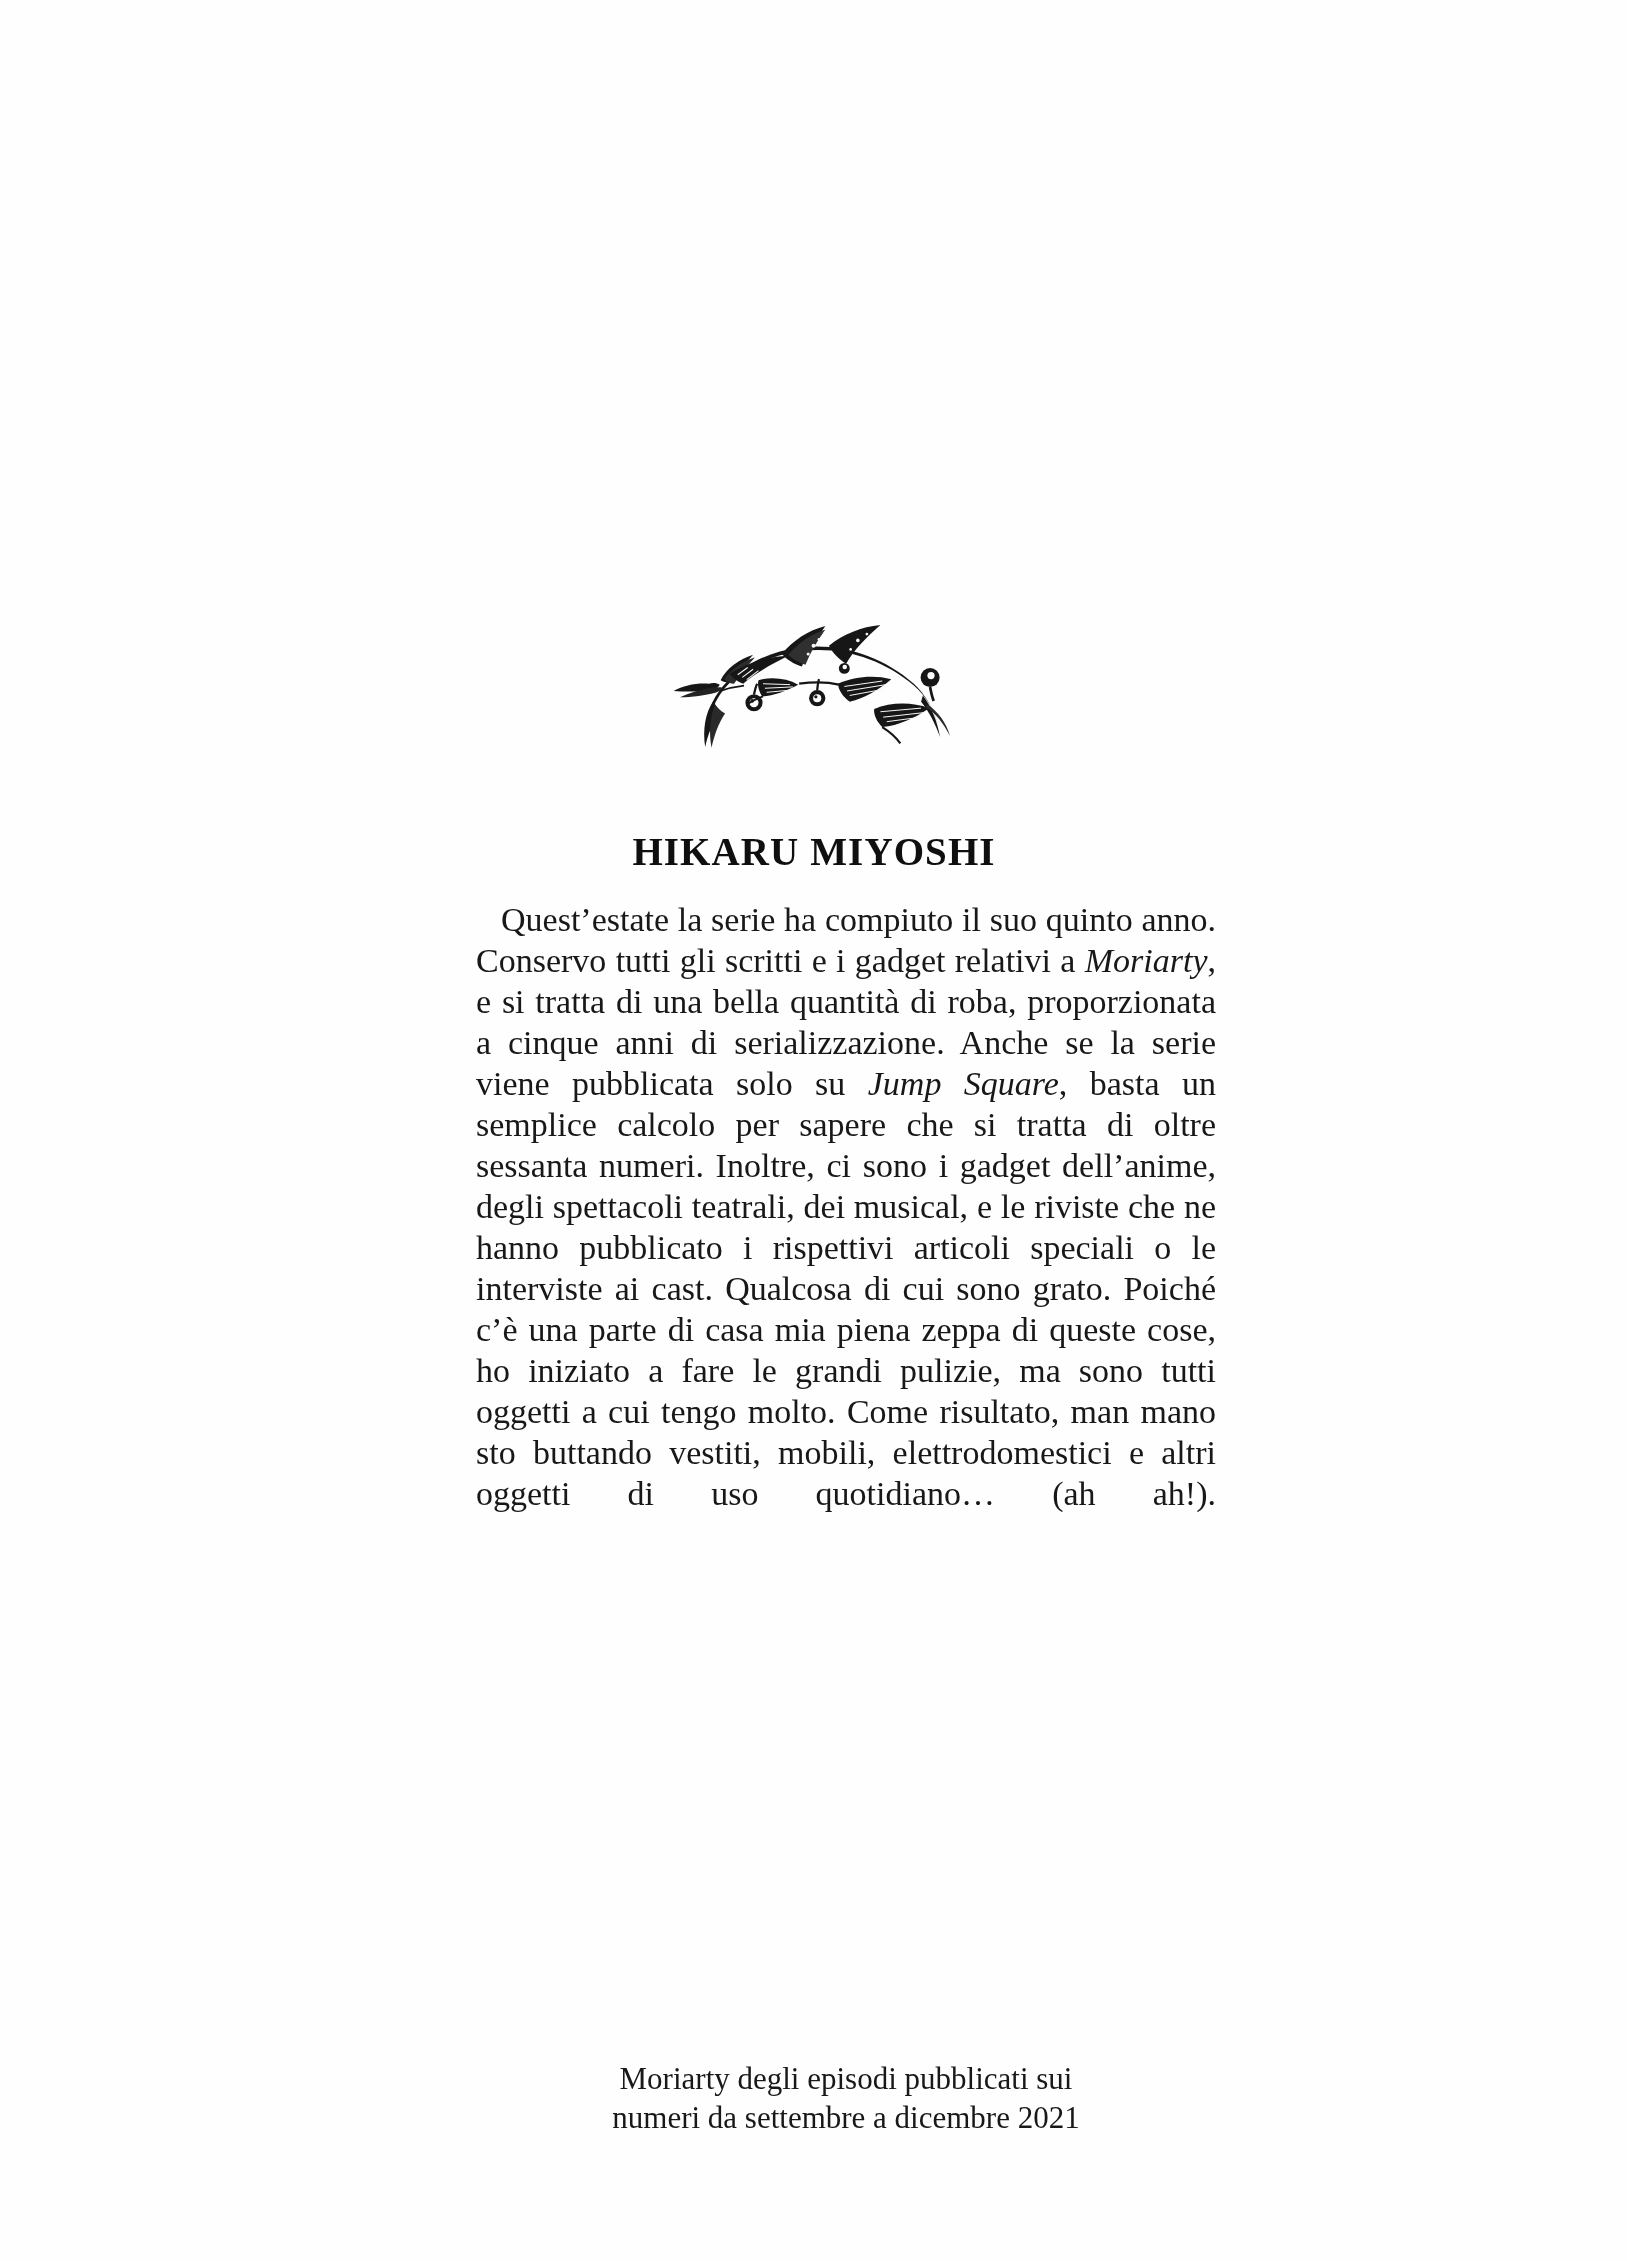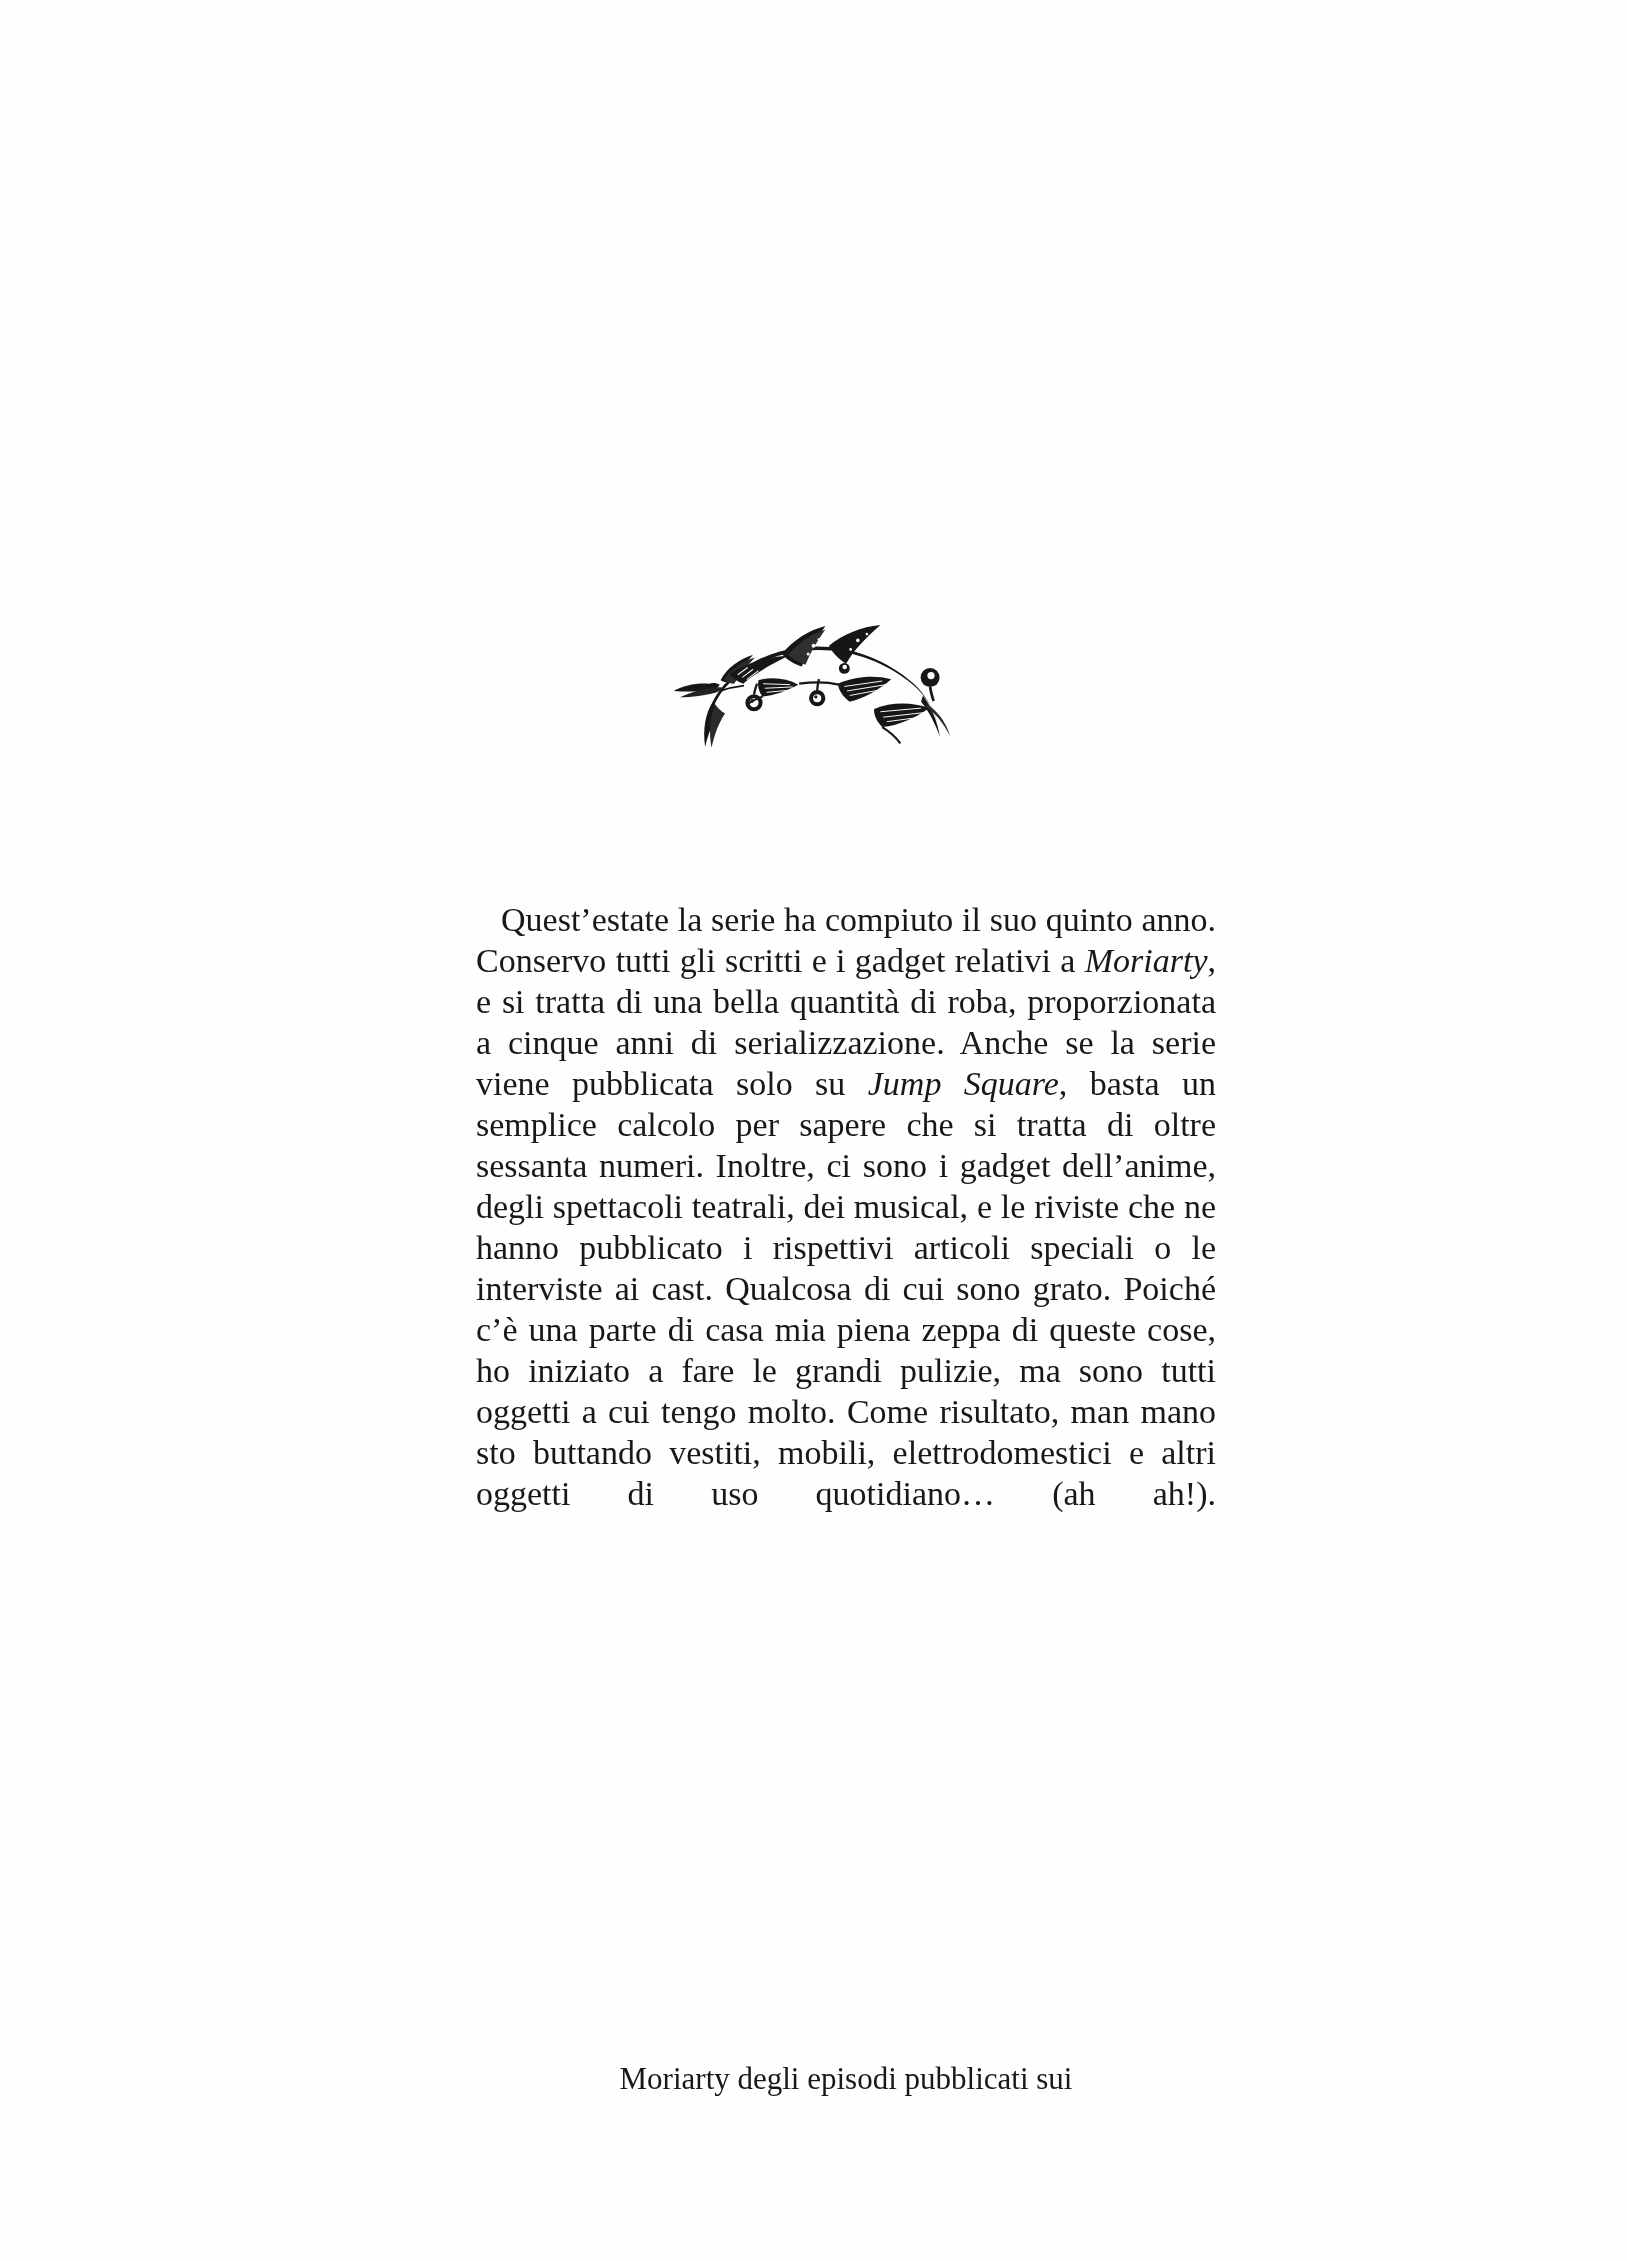--- a/index.html
+++ b/index.html
@@ -196,23 +196,25 @@
         <g stroke="#161616" fill="none">
           <path d="M286 150 C316 146, 348 146, 374 152" stroke-width="5"></path>
           <path d="M206 178 C190 184, 178 190, 172 196" stroke-width="4"></path>
           <path d="M470 246 C486 256, 500 268, 510 282" stroke-width="5"></path>
           <path d="M112 166 C128 160, 146 156, 164 154" stroke-width="4"></path>
         </g>
       </g>
     </svg>
   </div>
 
+  <h1 class="heading">HIKARU MIYOSHI</h1>
 
   <div class="body-block">
     <p class="body-text">Quest’estate la serie ha compiuto il suo quinto anno. Conservo tutti gli scritti e i gadget relativi a <i>Moriarty</i>, e si tratta di una bella quantità di roba, proporzionata a cinque anni di serializzazione. Anche se la serie viene pubblicata solo su <i>Jump Square</i>, basta un semplice calcolo per sapere che si tratta di oltre sessanta numeri. Inoltre, ci sono i gadget dell’anime, degli spettacoli teatrali, dei musical, e le riviste che ne hanno pubblicato i rispettivi articoli speciali o le interviste ai cast. Qualcosa di cui sono grato. Poiché c’è una parte di casa mia piena zeppa di queste cose, ho iniziato a fare le grandi pulizie, ma sono tutti oggetti a cui tengo molto. Come risultato, man mano sto buttando vestiti, mobili, elettrodomestici e altri oggetti di uso quotidiano… (ah ah!).</p>
   </div>
 
   <div class="footnote">
     <span class="line">Moriarty degli episodi pubblicati sui</span>
+    <span class="line">numeri da settembre a dicembre 2021</span>
   </div>
 
 </div>
 
 
 </body></html>

